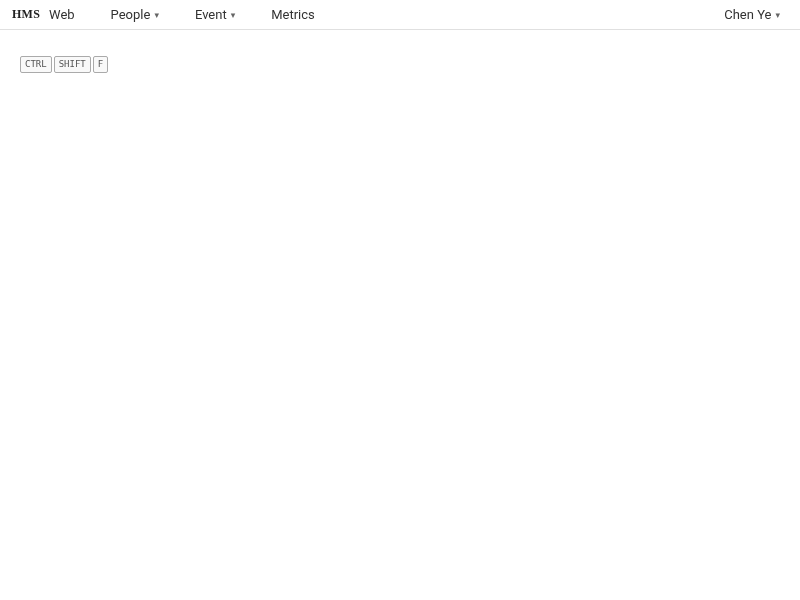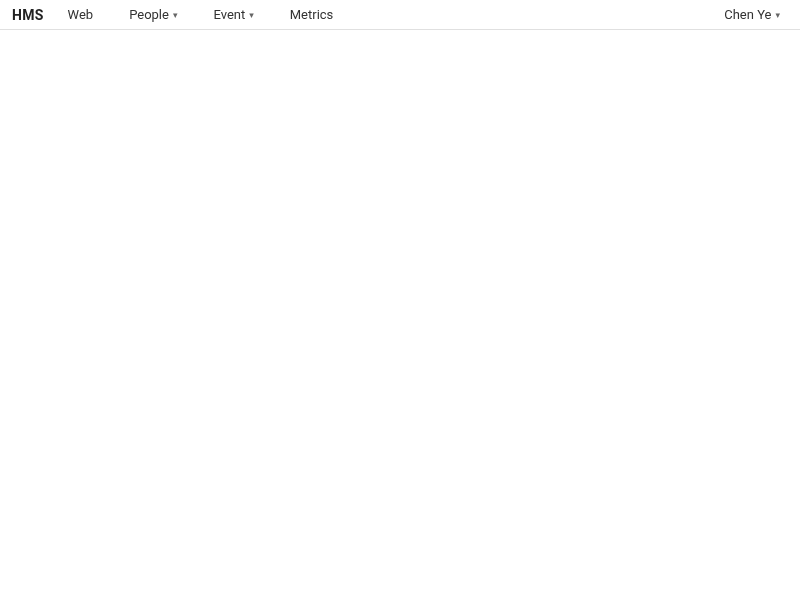--- a/index.html
+++ b/index.html
@@ -23,24 +23,25 @@
       display: flex;
       align-items: center;
       height: 30px;
       padding: 0 12px;
       background: #fff;
       border-bottom: 1px solid #e0e0e0;
     }
 
     .nav-brand {
       font-weight: 700;
-      font-size: 14px;
+      font-size: 12px;
       color: #222;
-      margin-right: 16px;
+      margin-right: 1px;
       letter-spacing: 0.02em;
+      font-family: Liberation Serif, serif;
     }
 
     .nav-items {
       display: flex;
       align-items: center;
       flex: 1;
       gap: 20px;
     }
 
     .nav-item {
@@ -154,14 +155,19 @@
   <div class="nav-right">
     <div class="nav-user">
       <span>Chen Ye</span>
       <span class="chevron">▾</span>
     </div>
   </div>
 </nav>
 
 <div class="main-content">
   <div class="search-container">
+    <div class="keyboard-shortcut">
+      <span class="kbd">CTRL</span>
+      <span class="kbd">SHIFT</span>
+      <span class="kbd">F</span>
+    </div>
   </div>
 </div>
 
 </body></html>

